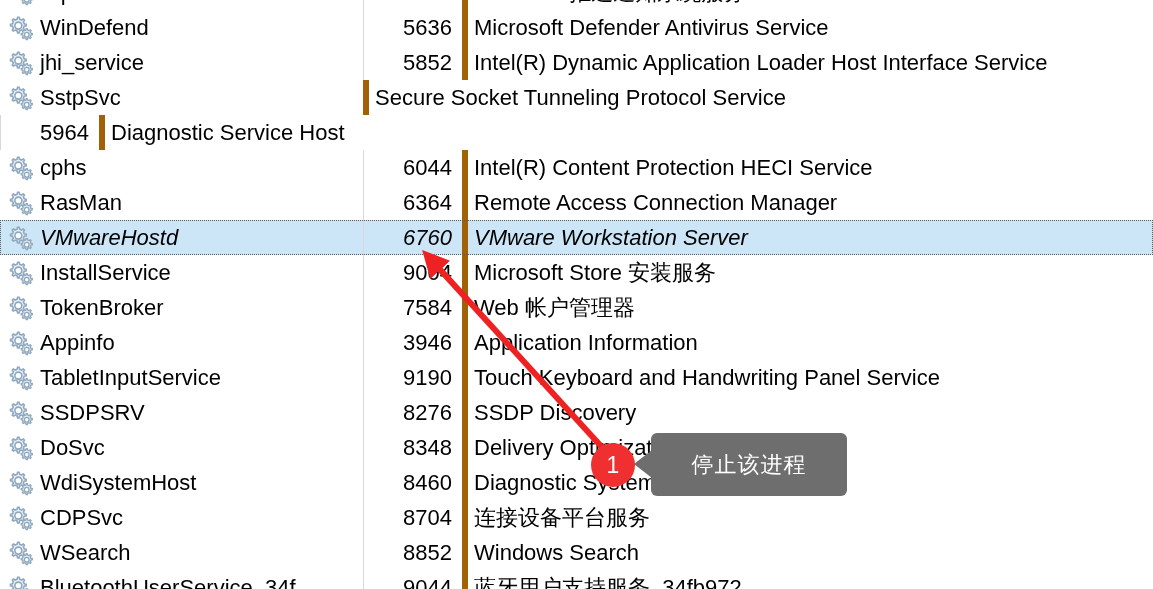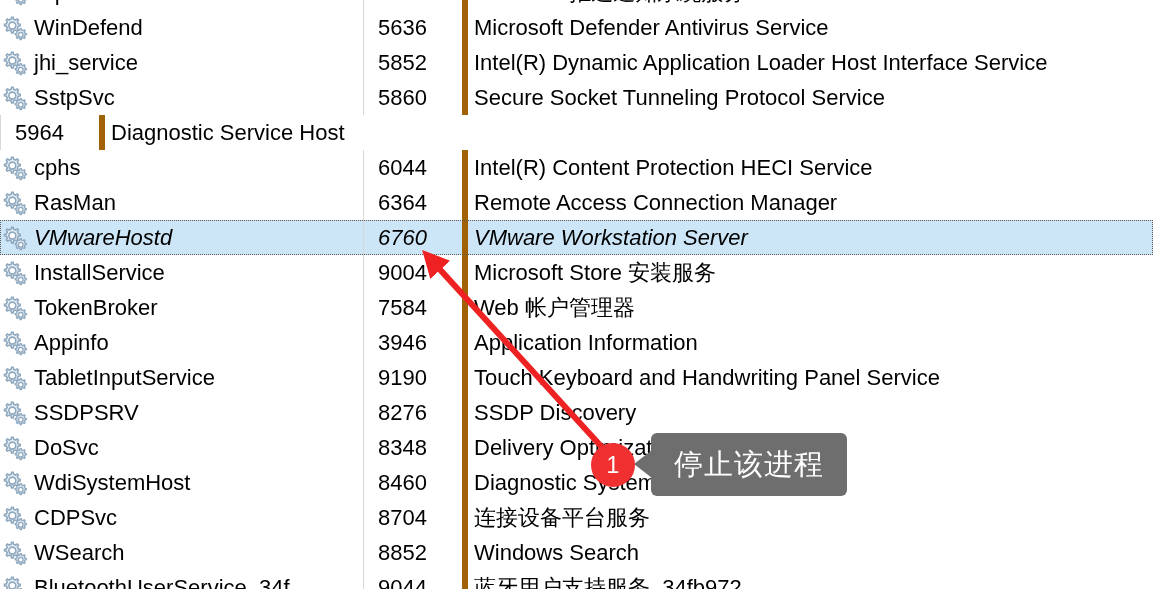--- a/index.html
+++ b/index.html
@@ -42,30 +42,31 @@
   }
 
   .cell-name {
     position: relative;
     width: 363px;
     flex: 0 0 363px;
     display: flex;
     align-items: center;
     height: 100%;
     box-sizing: border-box;
+    padding-left: 6px;
     overflow: hidden;
   }
   .cell-pid {
     width: 99px;
     flex: 0 0 99px;
     height: 100%;
     box-sizing: border-box;
     display: flex;
     align-items: center;
-    padding-left: 14px;
+    padding-left: 39px;
     border-left: 1px solid #d8d8d8;
     overflow: hidden;
   }
   .cell-desc {
     flex: 1 1 auto;
     height: 100%;
     box-sizing: border-box;
     display: flex;
     align-items: center;
     padding-left: 6px;
@@ -126,21 +127,21 @@
     width: 196px;
     height: 63px;
     background: #6e6e6e;
     border-radius: 6px;
     display: flex;
     align-items: center;
     justify-content: center;
   }
   #tooltip-text {
     color: #ffffff;
-    font-size: 29px;
+    font-size: 22px;
     letter-spacing: 1px;
     font-family: "DejaVu Sans", "Liberation Sans", sans-serif;
   }
   #tooltip-pointer {
     position: absolute;
     left: 634px;
     top: 450px;
     width: 0;
     height: 0;
     border-top: 14px solid transparent;
@@ -224,23 +225,20 @@
               <path d="M11.6 2.2 l1.5 0 0.5 2.0 1.9 0.8 1.8 -1.0 1.1 1.1 -1.0 1.8 0.8 1.9 2.0 0.5 0 1.5 -2.0 0.5 -0.8 1.9 1.0 1.8 -1.1 1.1 -1.8 -1.0 -1.9 0.8 -0.5 2.0 -1.5 0 -0.5 -2.0 -1.9 -0.8 -1.8 1.0 -1.1 -1.1 1.0 -1.8 -0.8 -1.9 -2.0 -0.5 0 -1.5 2.0 -0.5 0.8 -1.9 -1.0 -1.8 1.1 -1.1 1.8 1.0 1.9 -0.8 z"></path>
               <circle cx="12.35" cy="10.6" r="3.5" fill="#ffffff"></circle>
             </g>
             <g stroke="#8fa8be" stroke-width="1.3" fill="#dfeaf4">
               <path d="M20.2 13.6 l1.1 0 0.35 1.4 1.35 0.55 1.25 -0.7 0.8 0.8 -0.7 1.25 0.55 1.35 1.4 0.35 0 1.1 -1.4 0.35 -0.55 1.35 0.7 1.25 -0.8 0.8 -1.25 -0.7 -1.35 0.55 -0.35 1.4 -1.1 0 -0.35 -1.4 -1.35 -0.55 -1.25 0.7 -0.8 -0.8 0.7 -1.25 -0.55 -1.35 -1.4 -0.35 0 -1.1 1.4 -0.35 0.55 -1.35 -0.7 -1.25 0.8 -0.8 1.25 0.7 1.35 -0.55 z"></path>
               <circle cx="20.75" cy="19.75" r="2.3" fill="#ffffff"></circle>
             </g>
           </svg>
           <span class="txt">SstpSvc</span>
         </div>
-        <div class="cell-pid">
-          <span class="txt">5860</span>
-        </div>
         <div class="cell-desc">
           <span class="txt">Secure Socket Tunneling Protocol Service</span>
         </div>
       </div>
       <div class="row">
         <div class="cell-pid">
           <span class="txt">5964</span>
         </div>
         <div class="cell-desc">
           <span class="txt">Diagnostic Service Host</span>

